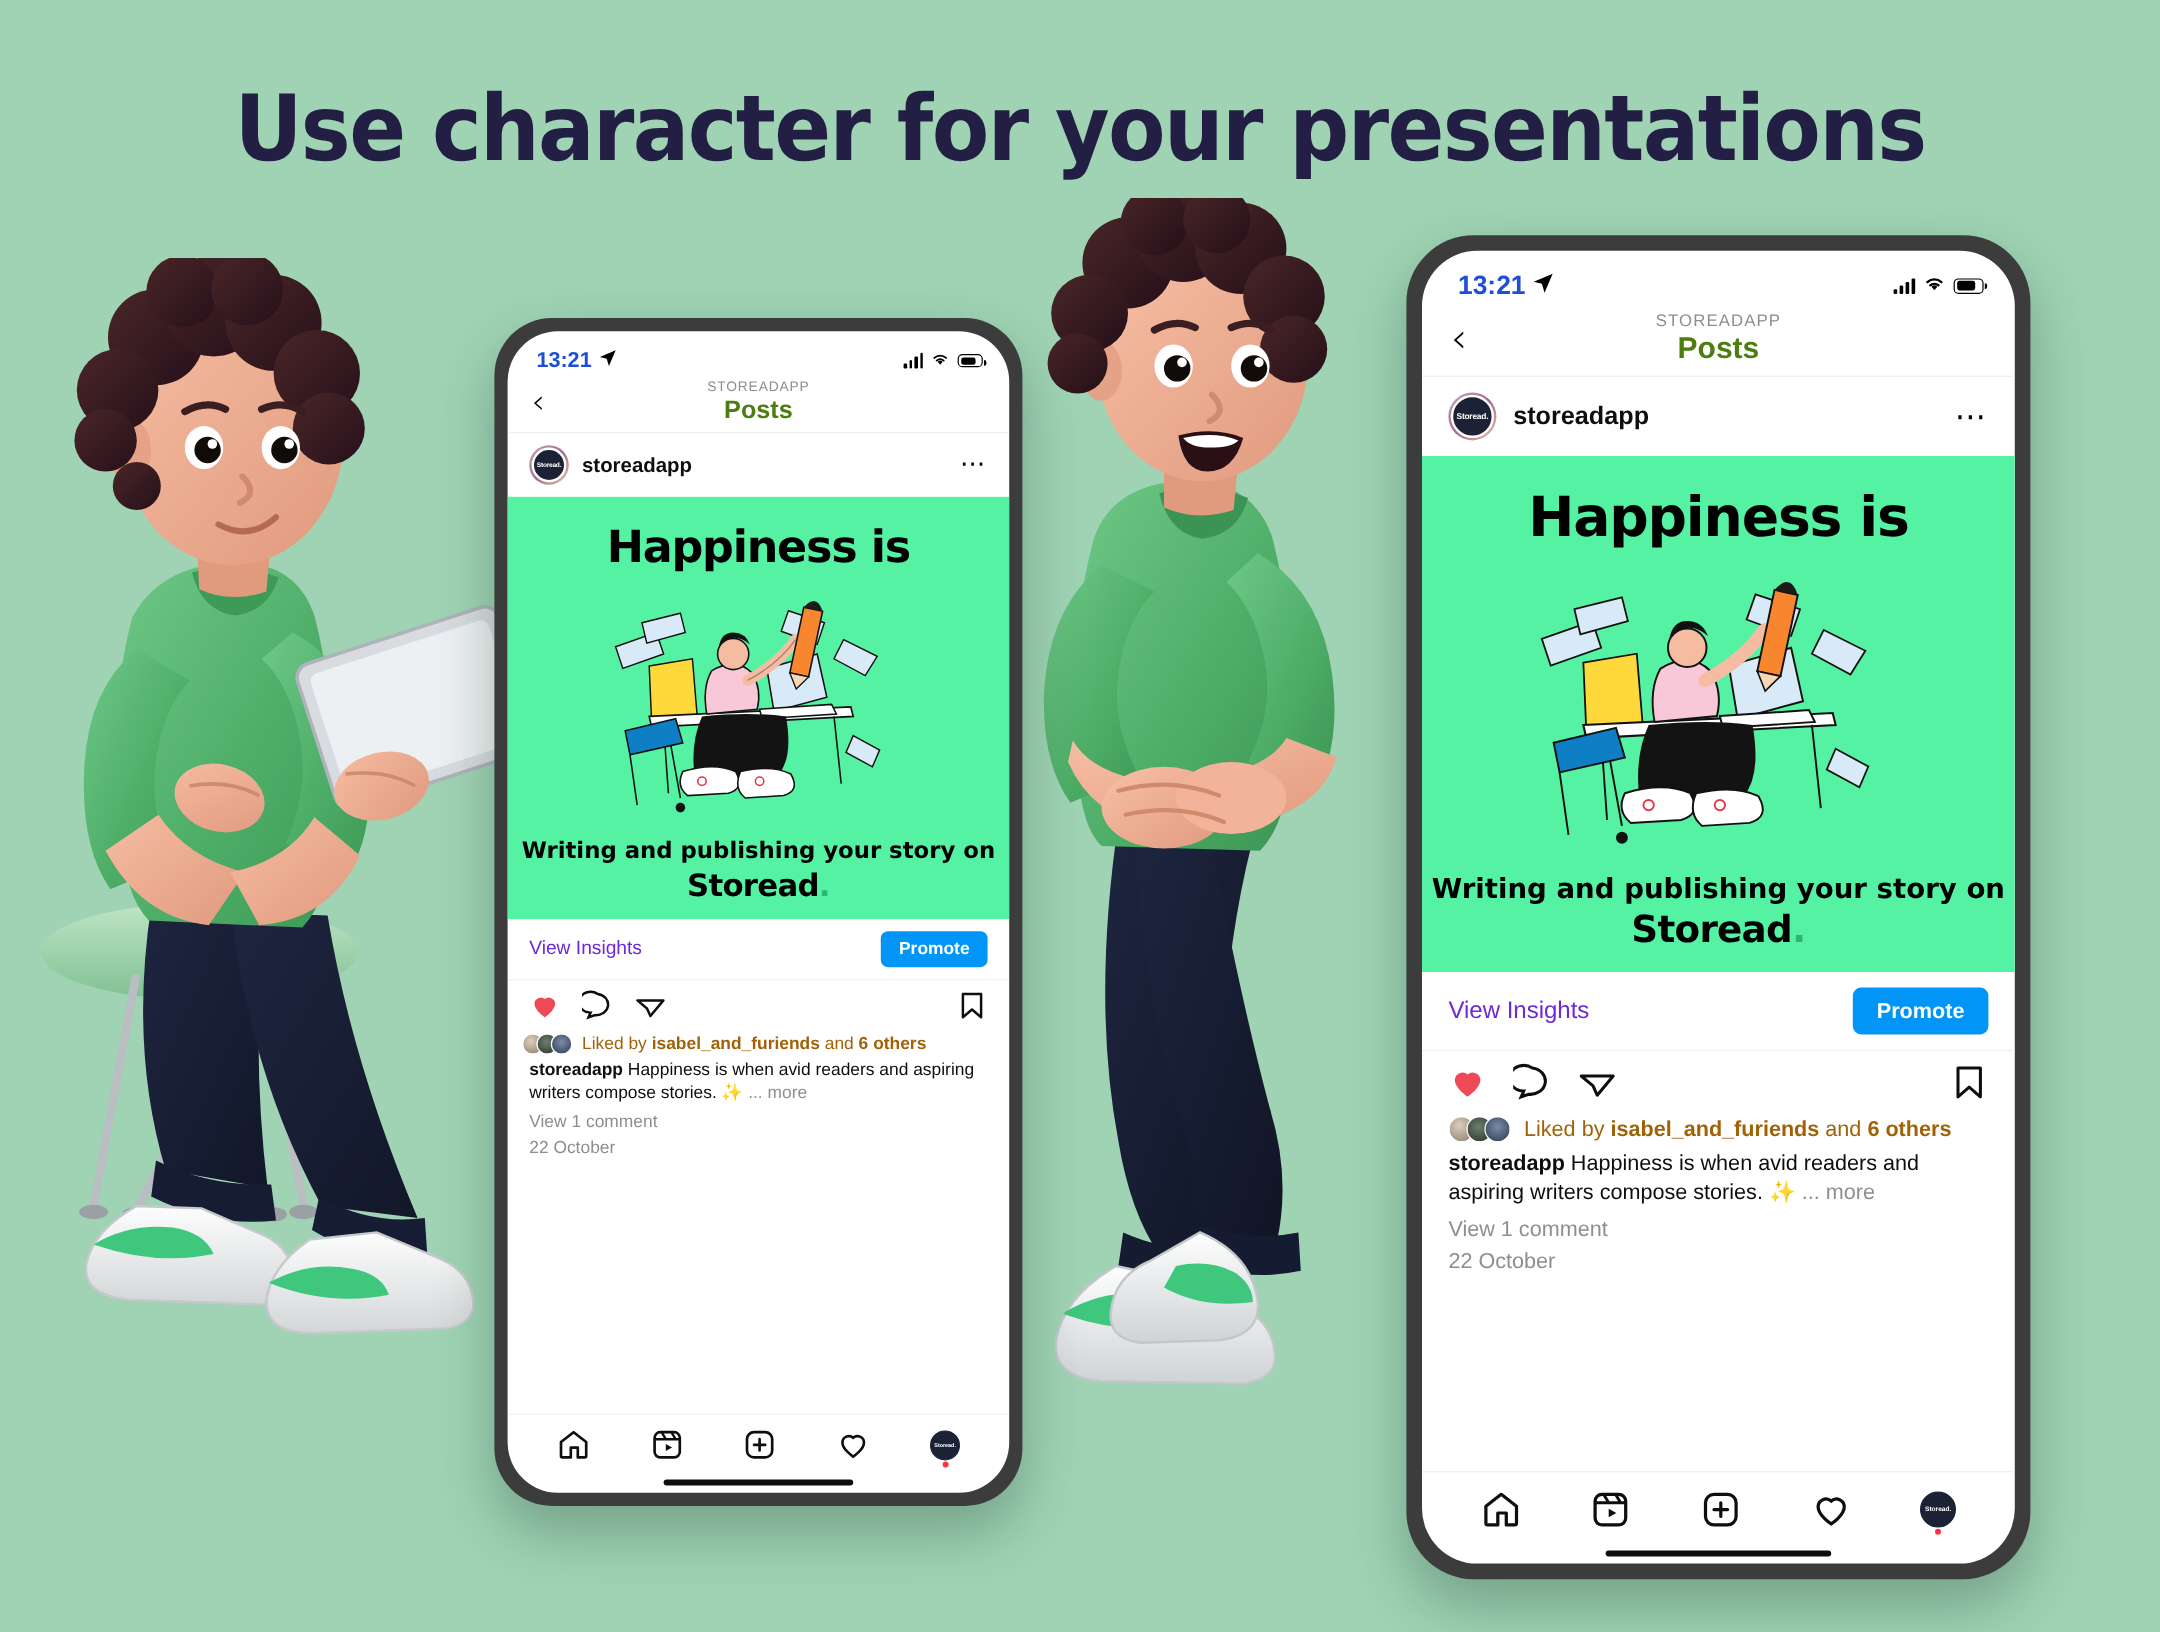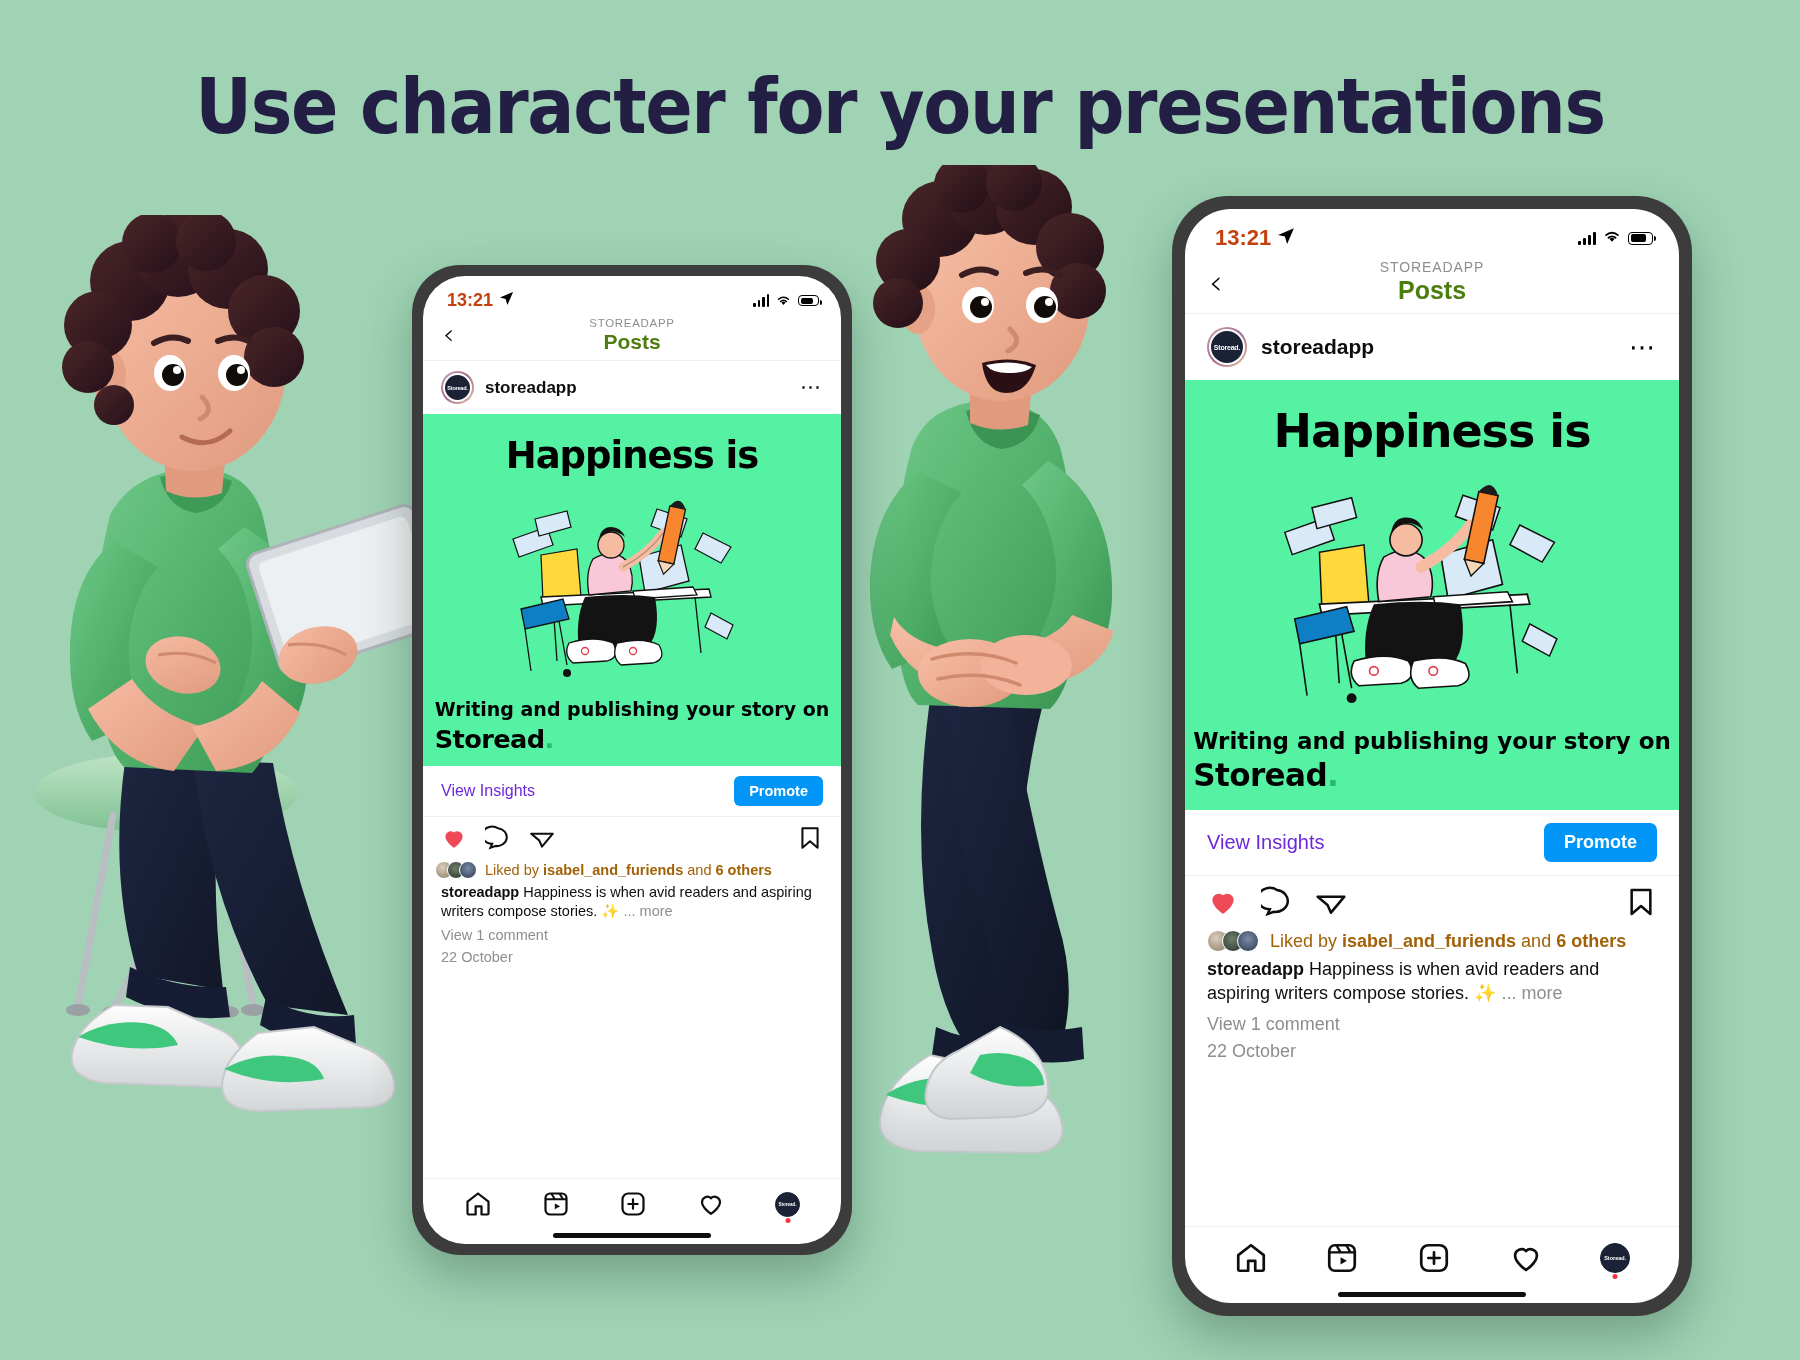--- a/index.html
+++ b/index.html
@@ -43,21 +43,21 @@
   }
   .phone.right .screen { border-radius:46px; }
 
   
   .statusbar {
     display:flex; align-items:center; justify-content:space-between;
     padding:16px 26px 4px 30px;
     flex:none;
   }
   .phone.left .statusbar { padding:14px 22px 2px 24px; }
-  .clock { font-weight:bold; color:#c2410c; display:flex; align-items:center; gap:6px; }
+  .clock { font-weight:bold; color:#1d4ed8; display:flex; align-items:center; gap:6px; }
   .phone.right .clock { font-size:22px; }
   .phone.left  .clock { font-size:18px; }
   .loc-arrow { display:inline-block; }
   .sb-right { display:flex; align-items:center; gap:7px; }
 
   .bars { display:flex; align-items:flex-end; gap:2px; }
   .bars i { display:block; width:3px; background:#000; border-radius:1px; }
   .bars i:nth-child(1){ height:4px; } .bars i:nth-child(2){ height:7px; }
   .bars i:nth-child(3){ height:10px; } .bars i:nth-child(4){ height:13px; }
   .phone.left .bars i { width:2.5px; }
@@ -128,21 +128,21 @@
     font-weight:bold; color:#000; letter-spacing:-1px;
     margin-top:24px;
   }
   .phone.right .media-top { font-size:46px; }
   .phone.left  .media-top { font-size:37px; margin-top:20px; }
 
   .illus { flex:1; width:100%; position:relative; }
   .illus svg { position:absolute; left:50%; top:50%; transform:translate(-50%,-50%); }
 
   .media-bot {
-    color:#000; font-weight:bold;
+    text-align:center; color:#000; font-weight:bold;
     font-family:"DejaVu Sans", sans-serif; line-height:1.15;
     padding-bottom:16px;
   }
   .phone.right .media-bot { font-size:23px; }
   .phone.left  .media-bot { font-size:19px; padding-bottom:12px; }
   .brand {
     font-size:1.35em; letter-spacing:-0.6px; margin-top:4px; display:block;
   }
   .brand .dot { color:#2BB673; }
 

